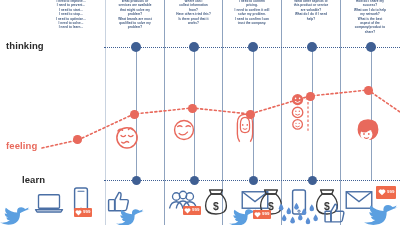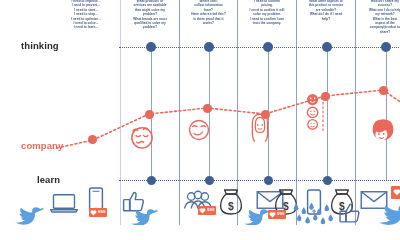--- a/index.html
+++ b/index.html
@@ -1,21 +1,21 @@
 <!DOCTYPE html>
 <html><head>
 <meta charset="utf-8">
 <style>
   html,body{margin:0;padding:0;}
   body{
     width:400px;height:225px;overflow:hidden;background:#ffffff;
     font-family:"Liberation Sans", sans-serif;
     position:relative;
   }
-  #map{position:absolute;left:15px;top:0;width:332px;height:225px;}
+  #map{position:absolute;left:0;top:0;width:332px;height:225px;}
 
   
   .col-div{position:absolute;top:0;bottom:0;width:1px;background:#8fa3bf;}
   .col-div.faint{background:#c9d3e0;}
 
   
   .think-col{
     position:absolute;top:-1px;
     color:#3d567d;font-size:3.1px;line-height:1.42;
     text-align:center;font-weight:bold;
@@ -117,21 +117,21 @@
       <div>success?</div>
       <div>What can I do to help</div>
       <div>my network?</div>
       <div>What is the best</div>
       <div>aspect of the</div>
       <div>company/product to</div>
       <div>share?</div>
     </div>
 
   <div class="lane-label" id="lbl-thinking">thinking</div>
-  <div class="lane-label" id="lbl-feeling">company</div>
+  <div class="lane-label" id="lbl-feeling">feeling</div>
   <div class="lane-label" id="lbl-doing">learn</div>
 
   <div class="dotted-lane" style="left:104px;top:47px;width:296px;"></div>
 
   <div class="stem" style="left:135.5px;top:48px;height:132px;"></div>
   <div class="stem" style="left:193.5px;top:48px;height:132px;"></div>
   <div class="stem" style="left:252.5px;top:48px;height:132px;"></div>
   <div class="stem" style="left:311.5px;top:48px;height:132px;"></div>
   <div class="stem" style="left:370.5px;top:48px;height:132px;"></div>
 

